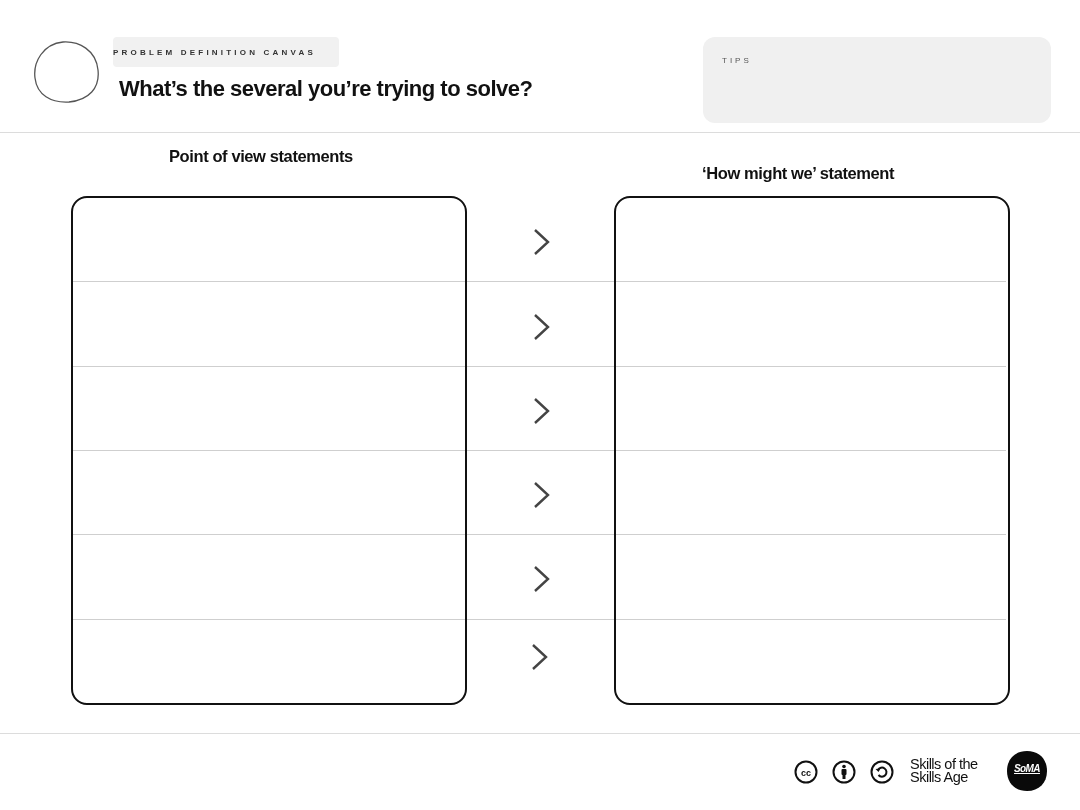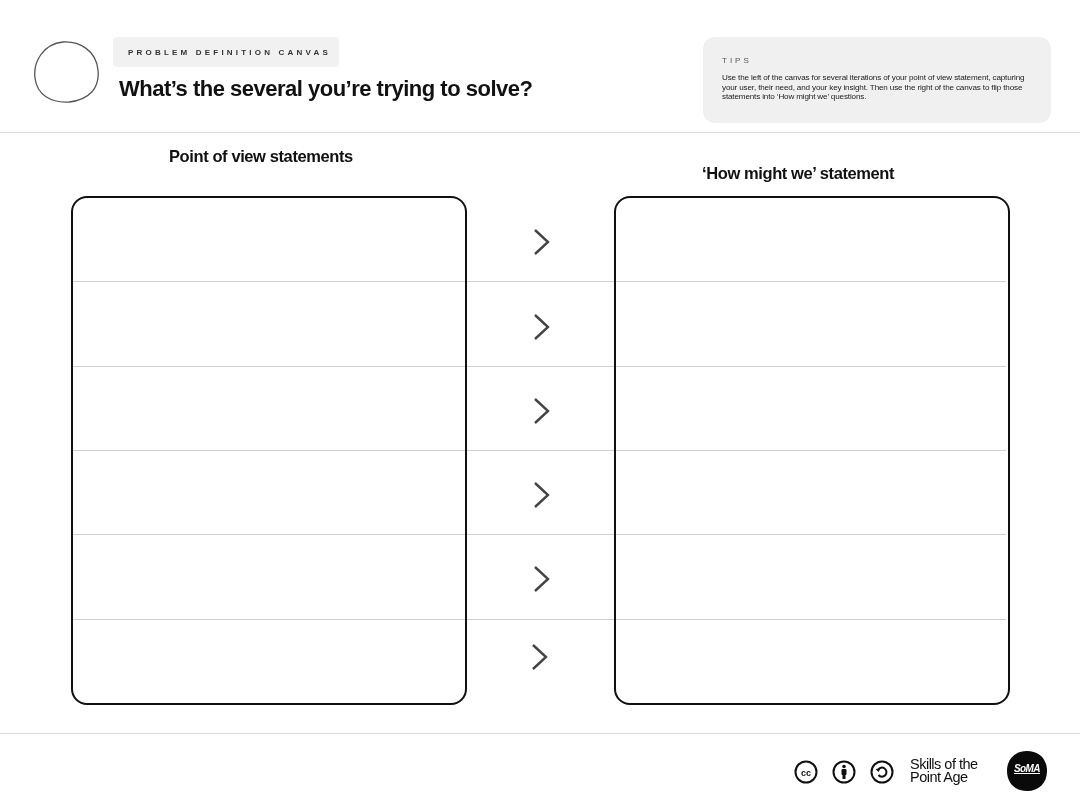--- a/index.html
+++ b/index.html
@@ -5,30 +5,30 @@
   html, body { margin:0; padding:0; }
   body {
     width:1080px; height:810px; background:#ffffff; position:relative; overflow:hidden;
     font-family:"Liberation Sans", sans-serif; color:#111;
   }
   .abs { position:absolute; }
   .sketch-circle { left:33px; top:40px; width:68px; height:64px; }
   .badge {
     left:113px; top:37px; width:226px; height:30px; background:#f1f1f1; border-radius:4px;
     font-size:8px; letter-spacing:3.2px; font-weight:bold; color:#333;
-    display:flex; align-items:center; padding-left:15px; box-sizing:border-box;
+    display:flex; align-items:center; box-sizing:border-box;
   }
   .page-title {
     left:119px; top:76px; font-size:22px; font-weight:bold; letter-spacing:-0.5px; color:#111; white-space:nowrap;
   }
   .tips {
     left:703px; top:37px; width:348px; height:86px; background:#f0f0f0; border-radius:12px;
     box-sizing:border-box; padding:19px 18px 0 19px;
   }
-  .tips-label { font-size:8px; letter-spacing:3px; color:#555; margin-bottom:8px; }
+  .tips-label { font-size:8px; letter-spacing:3px; color:#555; margin-bottom:20px; }
   .tips-body { font-size:8.1px; line-height:9.6px; color:#222; letter-spacing:-0.15px; }
   .rule { left:0; width:1080px; height:1px; background:#dcdcdc; }
   .col-head { font-size:16.5px; font-weight:bold; color:#111; letter-spacing:-0.4px; white-space:nowrap; }
   .box {
     border:2px solid #111; border-radius:16px; box-sizing:border-box; background:transparent;
   }
   .row-line { left:72px; width:934px; height:1px; background:#cfcfcf; }
   .chev { width:18px; height:28px; }
   .cell { position:absolute; }
   .footer-icon { top:760px; width:24px; height:24px; }
@@ -43,21 +43,20 @@
 </svg>
 
 <div class="abs badge">
   <span>PROBLEM DEFINITION CANVAS</span>
 </div>
 
 <div class="abs page-title">What’s the several you’re trying to solve?</div>
 
 <div class="abs tips">
   <div class="tips-label">TIPS</div>
-  <div class="tips-body">Use the left of the canvas for several iterations of your point of view statement, capturing your user, their need, and your key insight. Then use the right of the canvas to flip those statements into ‘How might we’ questions.</div>
 </div>
 
 <div class="abs rule" style="top:132px;"></div>
 
 <div class="abs col-head" style="left:169px; top:147px;">Point of view statements</div>
 <div class="abs col-head" style="left:702px; top:164px;">‘How might we’ statement</div>
 
 <div class="abs row-line" style="top:281px;"></div>
 <div class="abs row-line" style="top:366px;"></div>
 <div class="abs row-line" style="top:450px;"></div>
@@ -114,21 +113,21 @@
   <rect x="10.5" y="14" width="3" height="5" fill="#111"></rect>
 </svg>
 <svg class="abs footer-icon" style="left:870px;" viewBox="0 0 24 24">
   <circle cx="12" cy="12" r="10.5" fill="none" stroke="#111" stroke-width="2"></circle>
   <path d="M8 10 A4.5 4.5 0 1 1 8.5 15" fill="none" stroke="#111" stroke-width="2"></path>
   <path d="M5.5 9 L8.5 12 L10.5 8.5 Z" fill="#111"></path>
 </svg>
 
 <div class="abs brand">
   <div>Skills of the</div>
-  <div>Point Age</div>
+  <div>Skills Age</div>
 </div>
 
 <div class="abs soma">
   <svg viewBox="0 0 42 42" width="42" height="42">
     <path d="M21 1 C33 1 41 9 41 21 C41 33 33 41 21 41 C9 41 1 33 1 21 C1 9 9 1 21 1 Z" fill="#0a0a0a"></path>
   </svg>
   <span class="abs" style="left:0; top:13px; width:42px; text-align:center; color:#fff; font-size:10px; font-weight:bold; font-style:italic; letter-spacing:-0.6px;text-decoration:underline;">SoMA</span>
 </div>
 
 </body></html>

